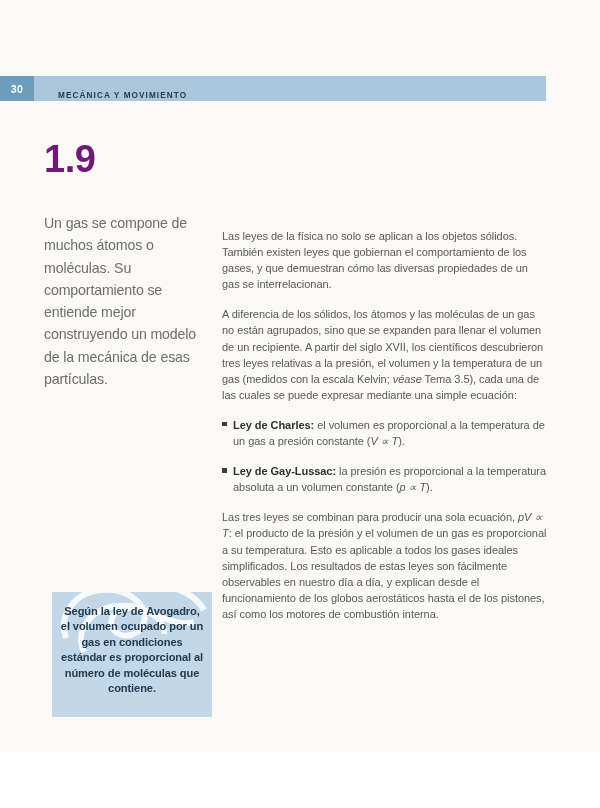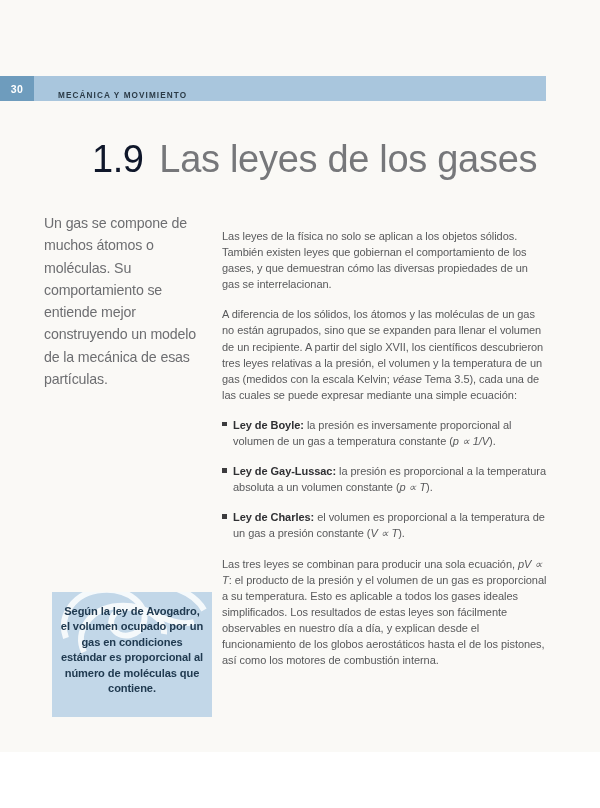--- a/index.html
+++ b/index.html
@@ -64,25 +64,24 @@
   
   .chapter-title {
     position: absolute;
     left: 44px;
     top: 138px;
     display: flex;
     align-items: baseline;
     white-space: nowrap;
   }
   .chapter-number {
-    color: #0f172a;
+    color: #701a75;
     font-size: 38px;
-    font-weight: 400;
+    font-weight: 700;
     letter-spacing: -0.5px;
-    margin-left: 48px;
   }
   .chapter-name {
     color: #76777a;
     font-size: 38px;
     font-weight: 300;
     letter-spacing: -0.3px;
     margin-left: 16px;
   }
 
   
@@ -181,21 +180,20 @@
 
 <div class="page">
 
   <div class="header-band">
     <div class="header-folio">30</div>
     <div class="header-title">MECÁNICA Y MOVIMIENTO</div>
   </div>
 
   <div class="chapter-title">
     <span class="chapter-number">1.9</span>
-    <span class="chapter-name">Las leyes de los gases</span>
   </div>
 
   <div class="standfirst">Un gas se compone de muchos átomos o moléculas. Su comportamiento se entiende mejor construyendo un modelo de la mecánica de esas partículas.</div>
 
   <div class="callout">
     <svg class="callout-decoration" viewBox="0 0 176 80">
       <g fill="none" stroke="#ffffff" stroke-width="6" opacity="0.85">
         <path d="M22,62 C14,40 30,16 58,14 C86,12 104,30 100,46 C96,60 78,64 70,54 C62,44 72,30 88,32 C112,35 130,52 150,46"></path>
         <path d="M40,76 C30,56 46,32 74,30 C102,28 122,44 120,58"></path>
         <path d="M98,10 C124,6 150,16 160,34"></path>
@@ -205,27 +203,24 @@
   </div>
 
   <div class="body-col">
 
     <p>Las leyes de la física no solo se aplican a los objetos sólidos. También existen leyes que gobiernan el comportamiento de los gases, y que demuestran cómo las diversas propiedades de un gas se interrelacionan.</p>
 
     <p><span>A diferencia de los sólidos, los átomos y las moléculas de un gas no están agrupados, sino que se expanden para llenar el volumen de un recipiente. A partir del siglo XVII, los científicos descubrieron tres leyes relativas a la presión, el volumen y la temperatura de un gas (medidos con la escala Kelvin; </span><em>véase</em><span> Tema 3.5), cada una de las cuales se puede expresar mediante una simple ecuación:</span></p>
 
     <ul class="law-list">
       <li>
-        <span class="bullet-square"></span><span class="law-name">Ley de Boyle:</span><span> la presión es inversamente proporcional al volumen de un gas a temperatura constante (</span><em class="it">p ∝ 1/V</em><span>).</span>
+        <span class="bullet-square"></span><span class="law-name">Ley de Charles:</span><span> el volumen es proporcional a la temperatura de un gas a presión constante (</span><em class="it">V ∝ T</em><span>).</span>
       </li>
       <li>
         <span class="bullet-square"></span><span class="law-name">Ley de Gay-Lussac:</span><span> la presión es proporcional a la temperatura absoluta a un volumen constante (</span><em class="it">p ∝ T</em><span>).</span>
       </li>
-      <li>
-        <span class="bullet-square"></span><span class="law-name">Ley de Charles:</span><span> el volumen es proporcional a la temperatura de un gas a presión constante (</span><em class="it">V ∝ T</em><span>).</span>
-      </li>
     </ul>
 
     <p><span>Las tres leyes se combinan para producir una sola ecuación, </span><em class="it">pV ∝ T</em><span>: el producto de la presión y el volumen de un gas es proporcional a su temperatura. Esto es aplicable a todos los gases ideales simplificados. Los resultados de estas leyes son fácilmente observables en nuestro día a día, y explican desde el funcionamiento de los globos aerostáticos hasta el de los pistones, así como los motores de combustión interna.</span></p>
 
   </div>
 
 </div>
 
 </body></html>

